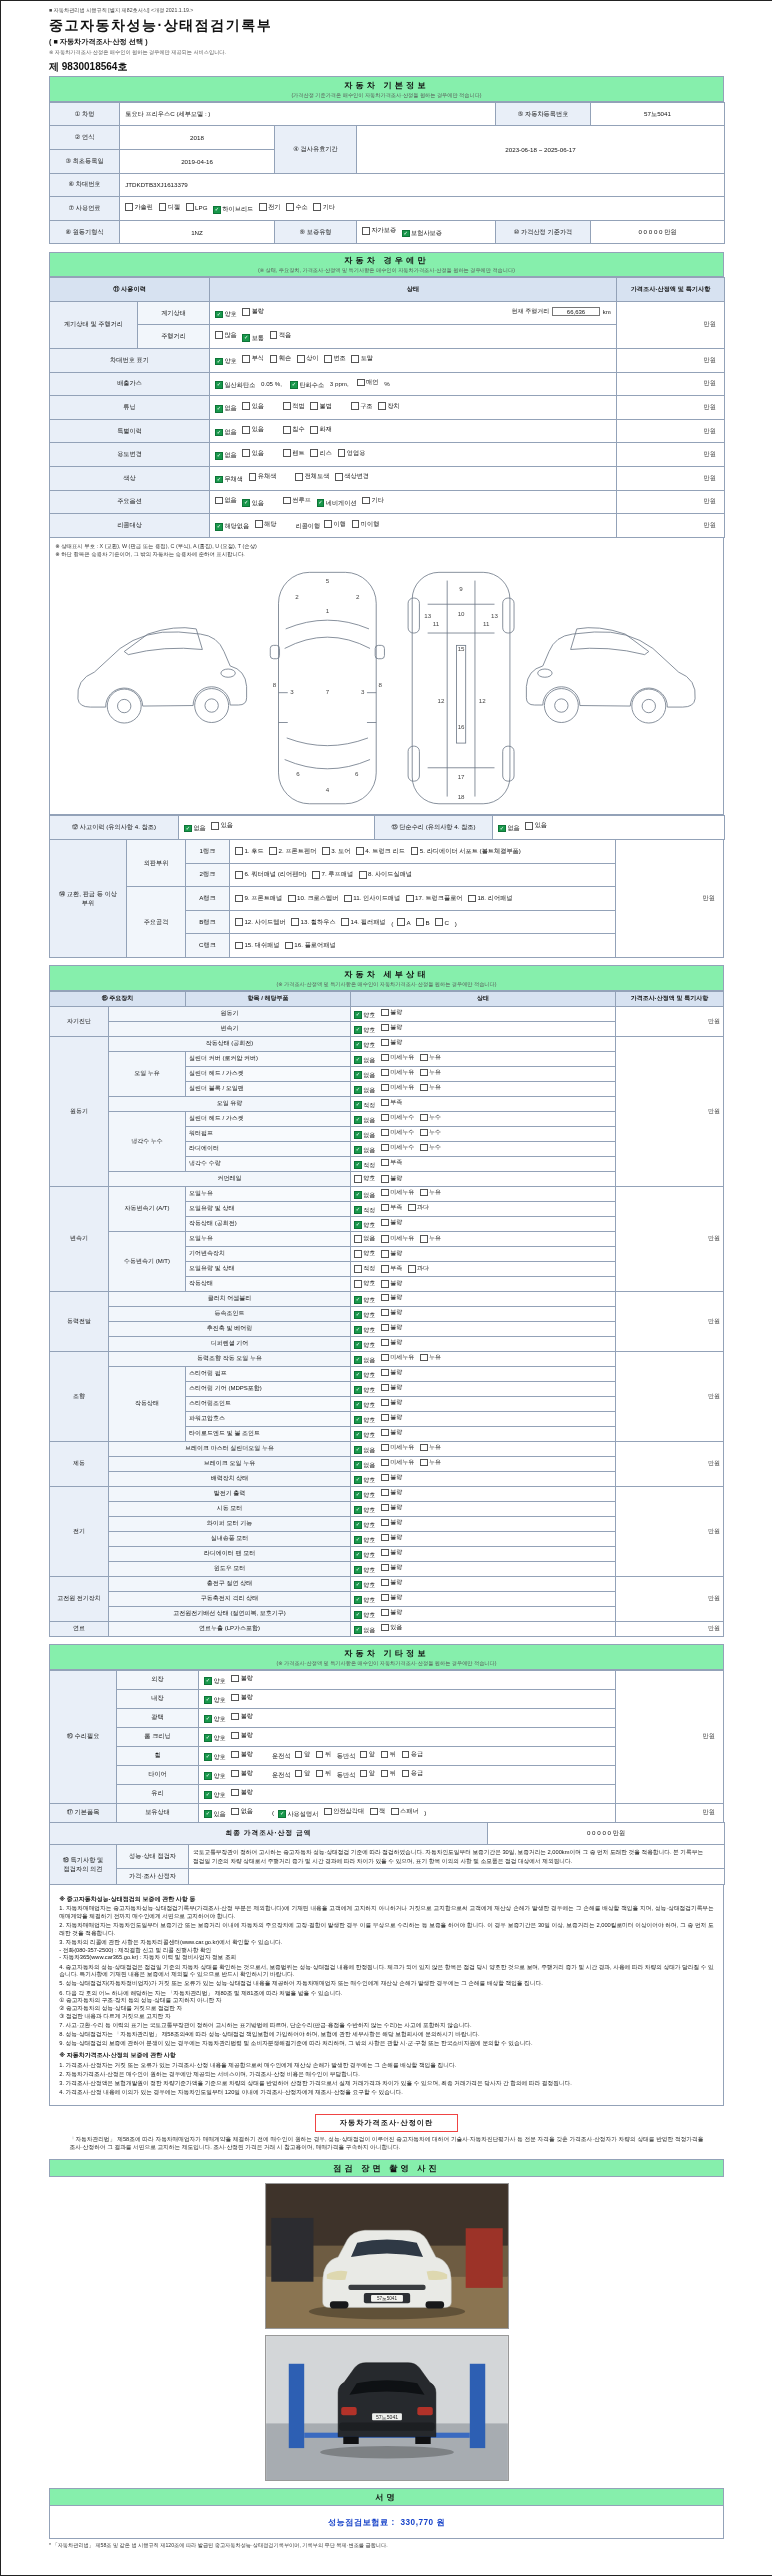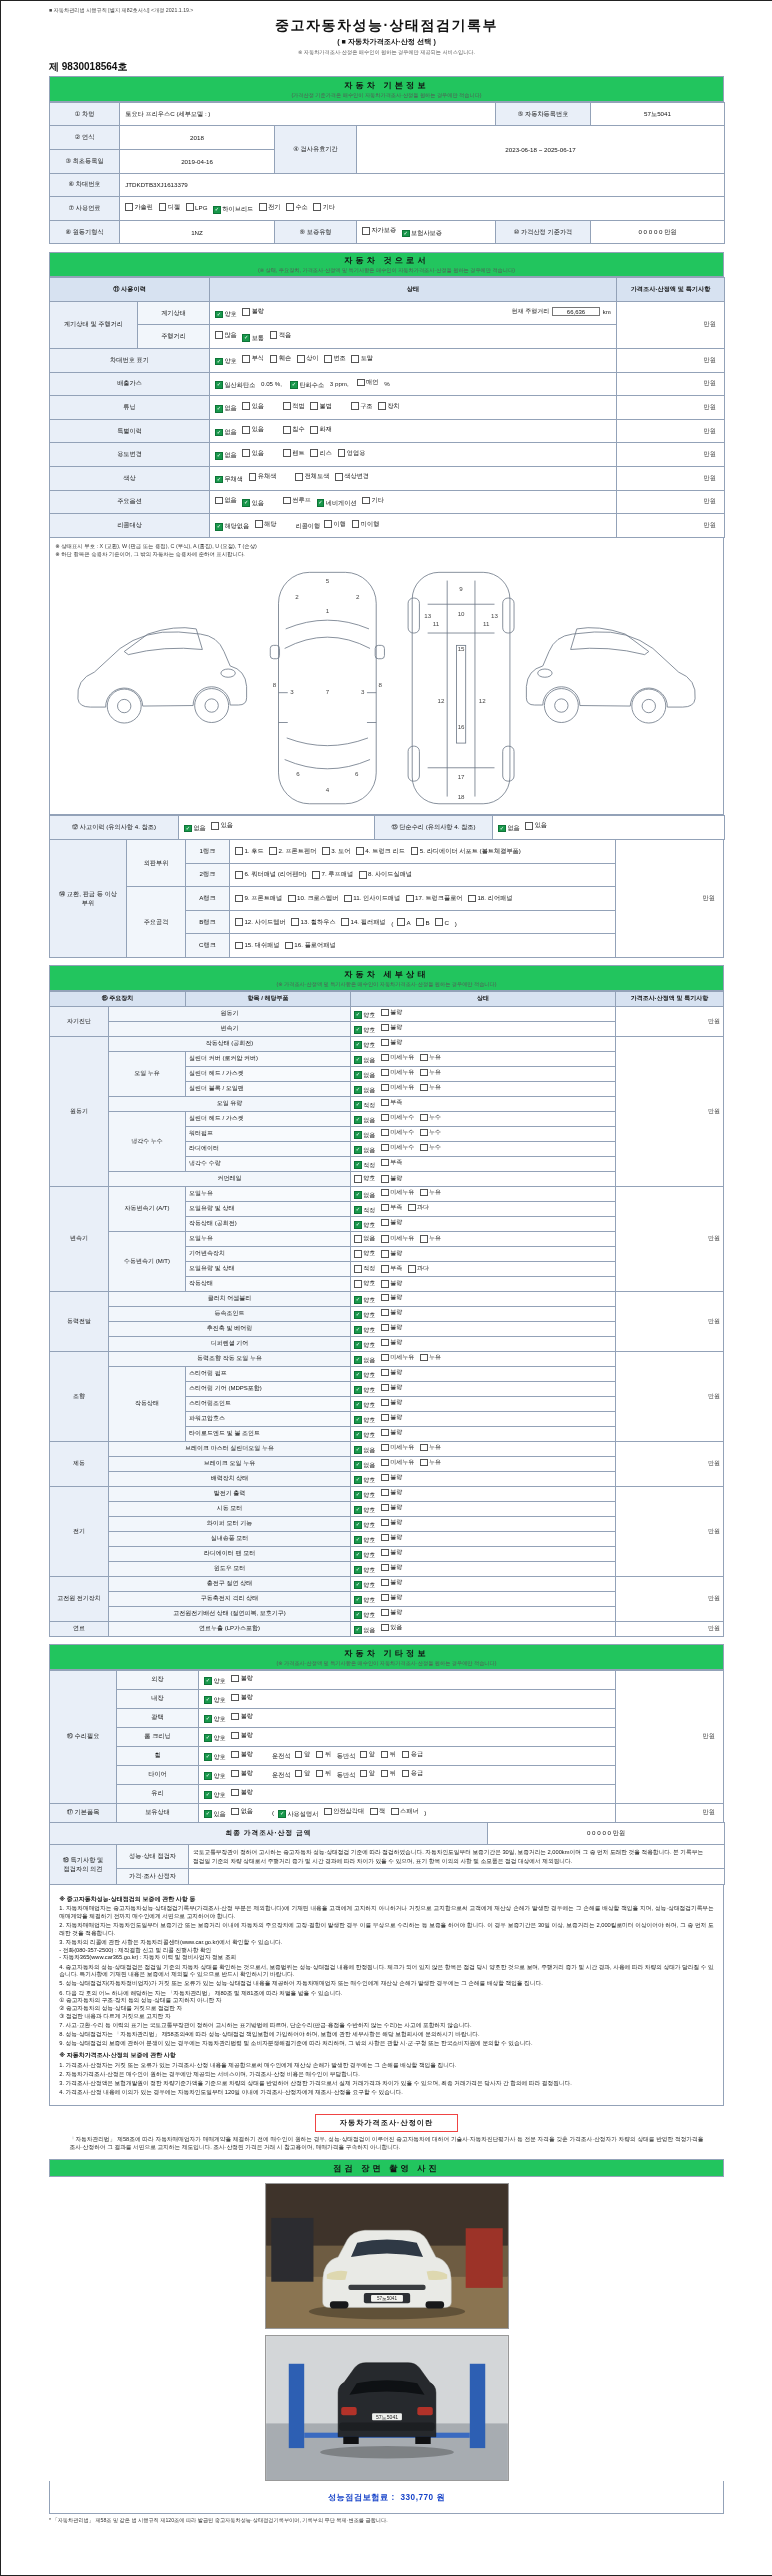--- a/index.html
+++ b/index.html
@@ -1,25 +1,25 @@
 <!DOCTYPE html>
 <html style="font-size:8.2px"><head>
 <meta charset="utf-8">
 <style>
   html,body{margin:0;padding:0;background:#fff;}
   body{width:773px;height:2576px;overflow:hidden;box-sizing:border-box;border:0.5px solid #222;
        font-family:"Liberation Sans","DejaVu Sans",sans-serif;color:#111;}
   .page{width:675px;margin:0 auto;padding-top:4.1px;}
   .form-ref{font-size:5.2px;color:#444;margin:2.1px 0 1px;}
-  .title-block{text-align:center;margin:3.1px 0 2.1px;}
+  .title-block{margin:3.1px 0 2.1px;}
   .title-block h1{margin:0;font-size:14px;letter-spacing:1.5px;}
   .subtitle{font-size:7.2px;font-weight:bold;margin-top:2.1px;}
   .subnote{font-size:5.2px;color:#555;margin-top:1.5px;}
   .doc-no{font-size:10px;font-weight:bold;margin:4.1px 0 2.1px;}
-  .band{background:#22c55e;border:0.5px solid #93a2b8;text-align:center;padding:2.6px 0 2.1px;margin-top:7.2px;}
+  .band{background:#86efac;border:0.5px solid #93a2b8;text-align:center;padding:2.6px 0 2.1px;margin-top:7.2px;}
   .band-title{font-size:8.2px;font-weight:bold;letter-spacing:3.1px;}
   .band-note{font-size:5.2px;color:#555;margin-top:1px;letter-spacing:0;}
   table.tbl{border-collapse:collapse;width:100%;table-layout:fixed;}
   .tbl td{border:0.5px solid #93a2b8;font-size:6.2px;padding:1px 3.1px;vertical-align:middle;word-break:keep-all;}
   .tbl .h{background:#d7e2f1;text-align:center;font-weight:bold;}
   .tbl .l{background:#e9eff8;text-align:center;}
   .tbl .s{background:#f2f6fb;text-align:center;}
   .tbl .s2{background:#f8fafd;text-align:left;padding-left:4.1px;}
   .tbl .v{text-align:left;padding-left:5.2px;}
   .tbl .c{text-align:center;}
@@ -147,21 +147,21 @@
               <span class="cbx on">✓</span>
               <span class="cbl">보험사보증</span>
             </span></td>
           <td class="l">⑩ 가격산정 기준가격</td>
           <td class="c">0 0 0 0 0  만원</td>
         </tr>
       </tbody>
   </table>
 
   <div class="band">
-    <div class="band-title">자동차 것으로서</div>
+    <div class="band-title">자동차 경우에만</div>
     <div class="band-note">(※ 상태, 주요장치, 가격조사·산정액 및 특기사항은 매수인이 자동차가격조사·산정을 원하는 경우에만 적습니다)</div>
   </div>
   <table class="tbl" id="t-comp">
     <colgroup>
         <col style="width:88px">
         <col style="width:72px">
         <col style="width:407px">
         <col style="width:108px">
       </colgroup>
     <tbody>
@@ -1290,20 +1290,23 @@
       <rect x="146" y="138" width="30" height="16" rx="4" fill="#b23229"></rect>
       <rect x="294" y="138" width="30" height="16" rx="4" fill="#b23229"></rect>
       <rect x="206" y="150" width="58" height="14" rx="2" fill="#eef0ee"></rect>
       <text x="235" y="161" font-size="10" text-anchor="middle" fill="#222">57노5041</text>
       <rect x="142" y="168" width="186" height="16" rx="6" fill="#1c1f22"></rect>
       <rect x="150" y="196" width="30" height="14" fill="#101113"></rect>
       <rect x="290" y="196" width="30" height="14" fill="#101113"></rect>
     </svg>
   </div>
 
+  <div class="band">
+    <div class="band-title">서명</div>
+  </div>
   <div class="sig-box">
     <div class="insurance">
       <span>성능점검보험료 :</span>
       <span>330,770 원</span>
     </div>
   </div>
 
   <div class="footnote">* 「자동차관리법」 제58조 및 같은 법 시행규칙 제120조에 따라 발급된 중고자동차성능·상태점검기록부이며, 기록부의 무단 복제·변조를 금합니다.</div>
 </div>
 

